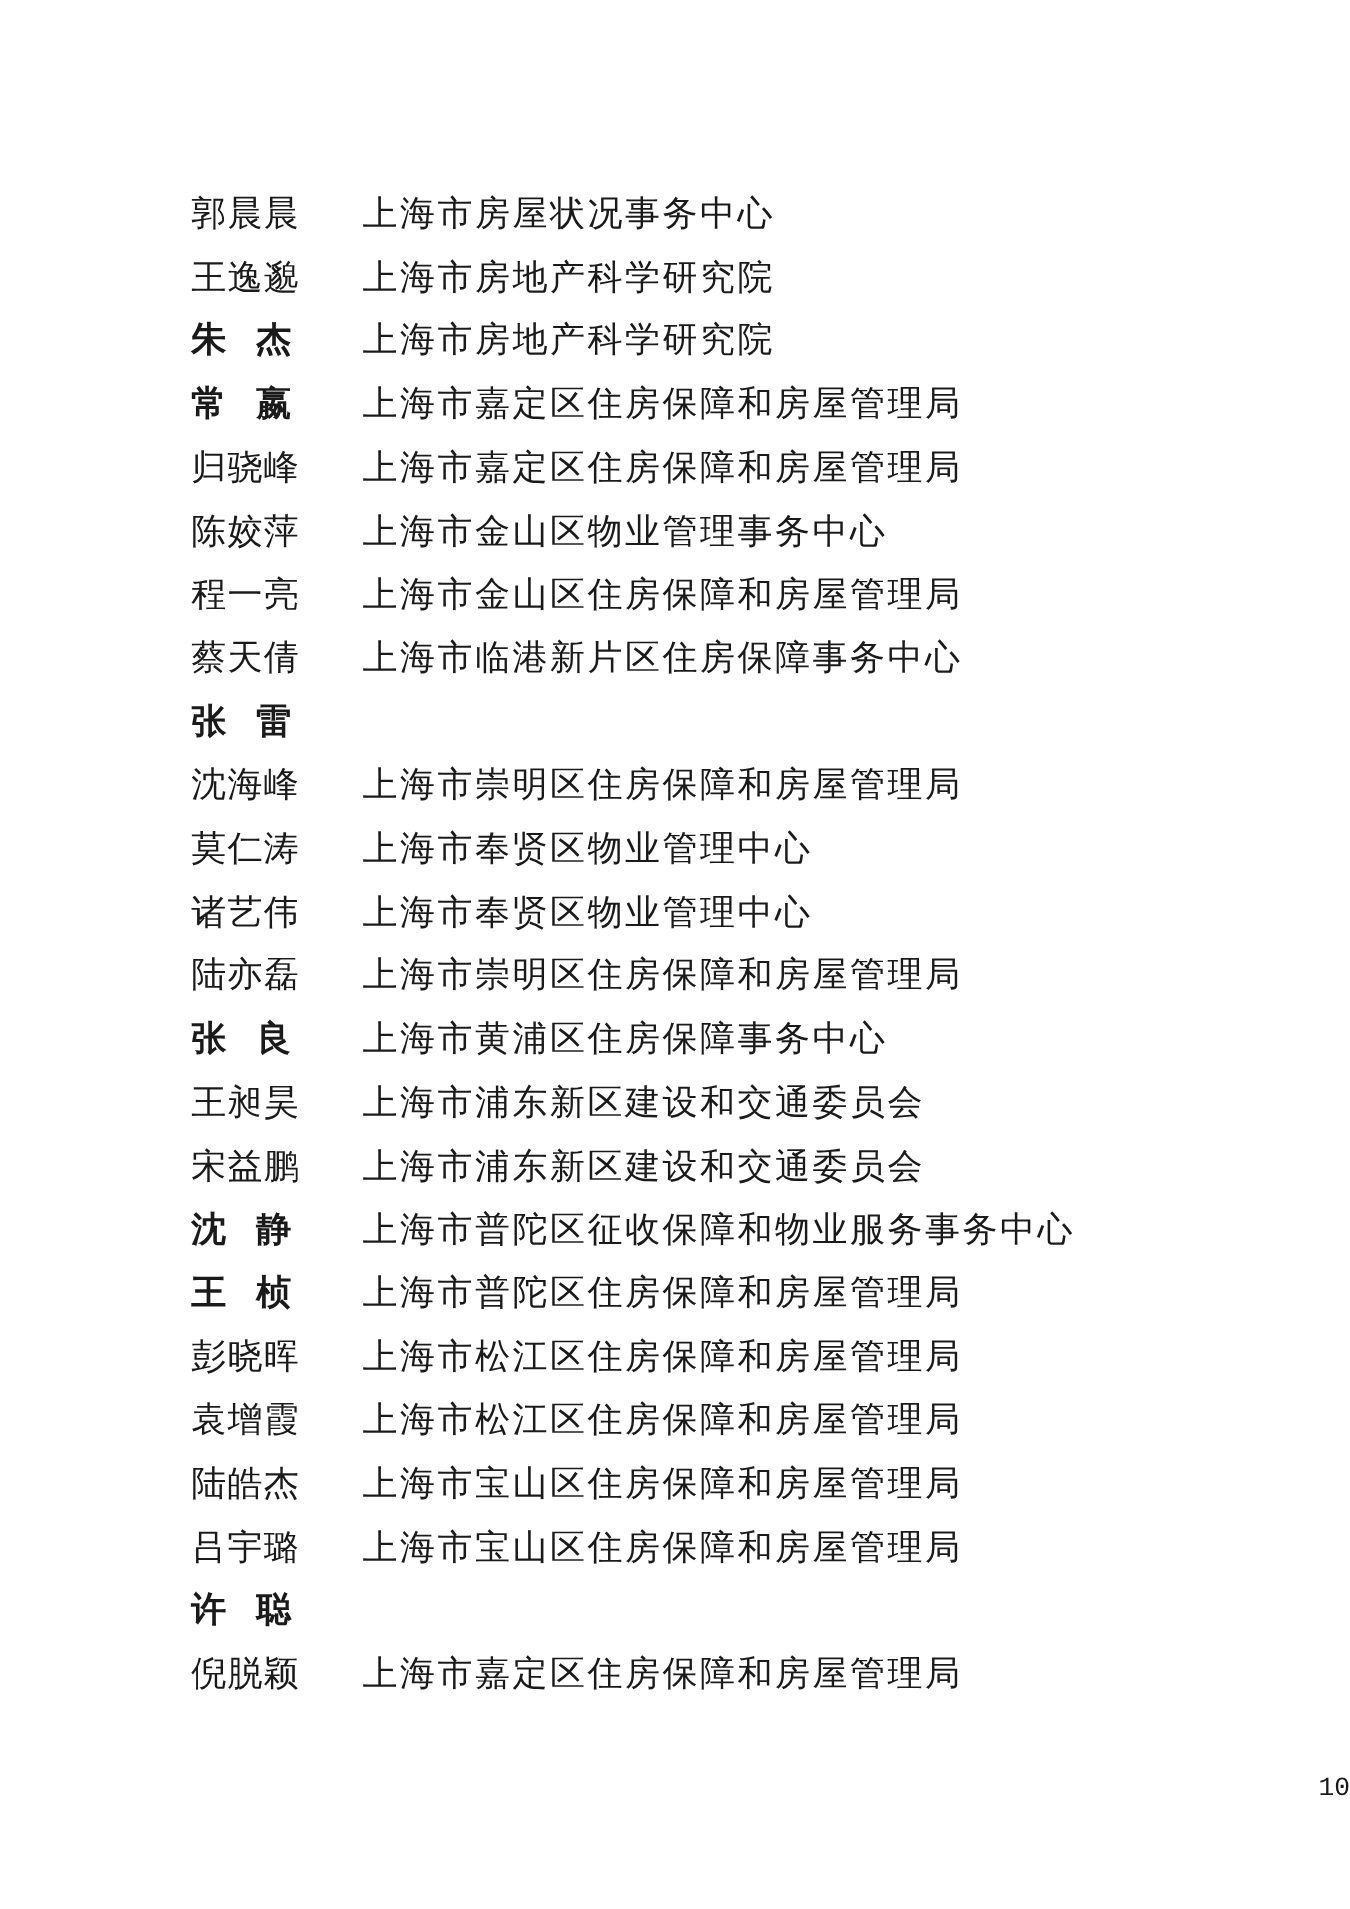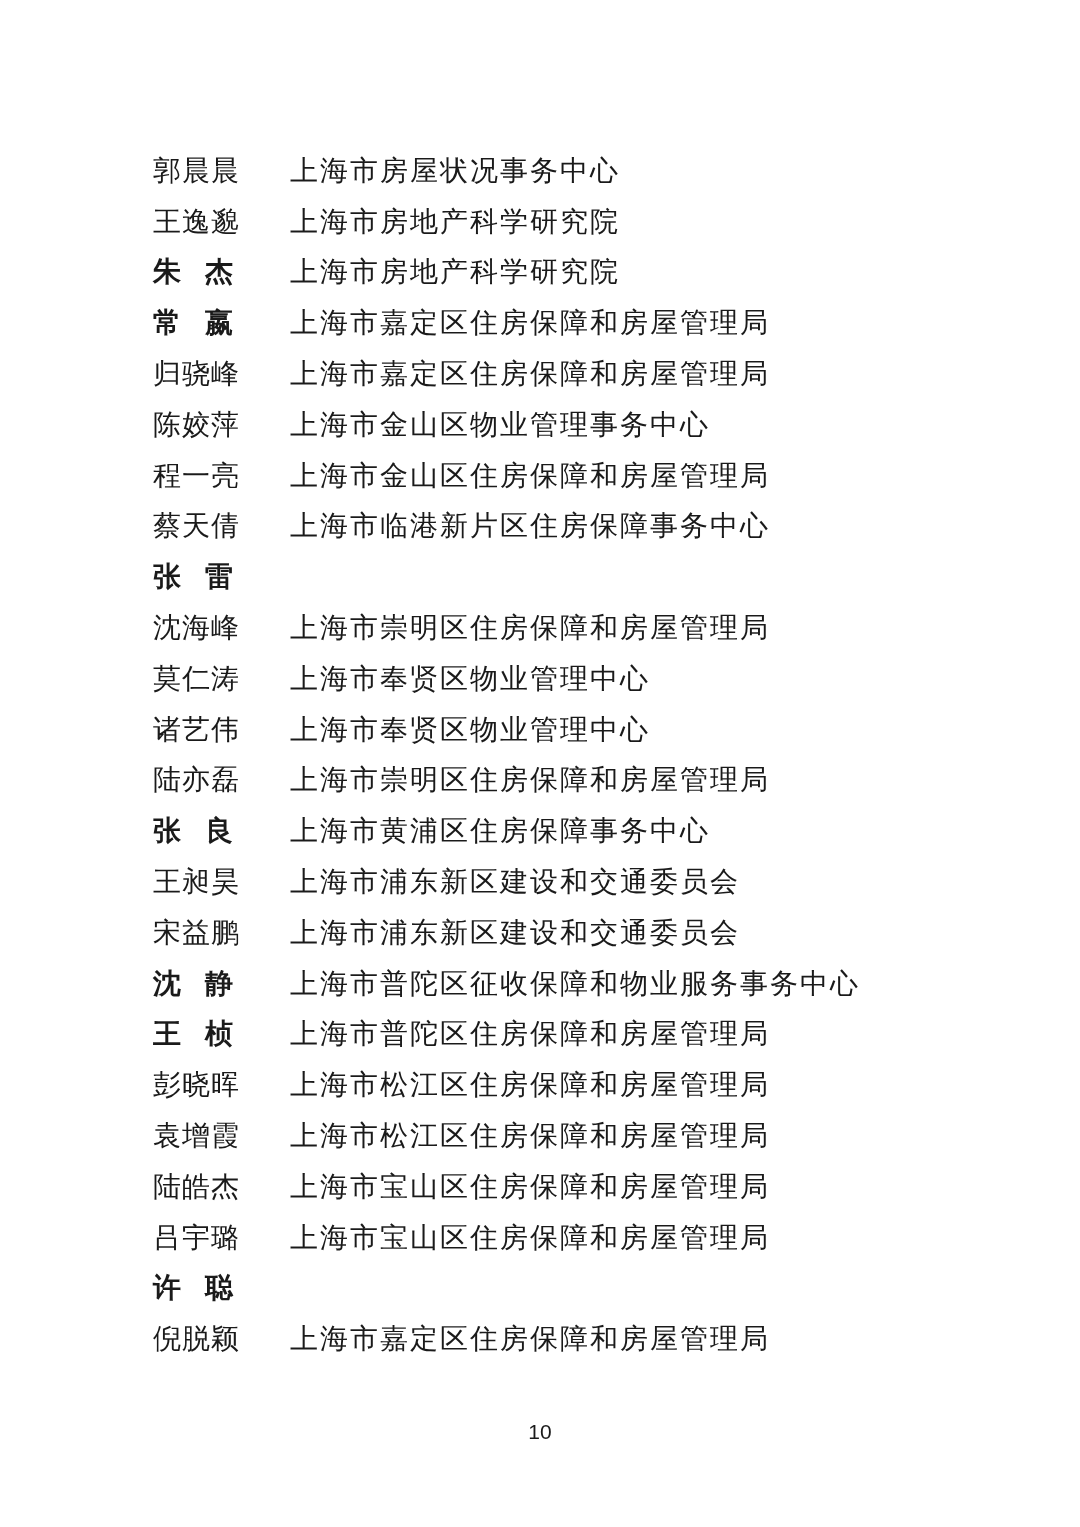--- a/index.html
+++ b/index.html
@@ -52,22 +52,22 @@
     .name.spaced .c1 { display: inline-block; width: 52px; }
     .org {
       letter-spacing: 2px;
       display: block;
     }
     .page-number {
       position: absolute;
       left: 0;
       width: 1080px;
       top: 1418px;
-      text-align: center;
-      font-family: Liberation Sans, sans-serif;
+      text-align: right;
+      font-family: Liberation Mono, monospace;
       font-size: 21px;
       line-height: 28px;
       color: #1a1a1a;
     }
   </style>
 </head>
 <body>
 
 <div class="page">
   <ul class="list">

